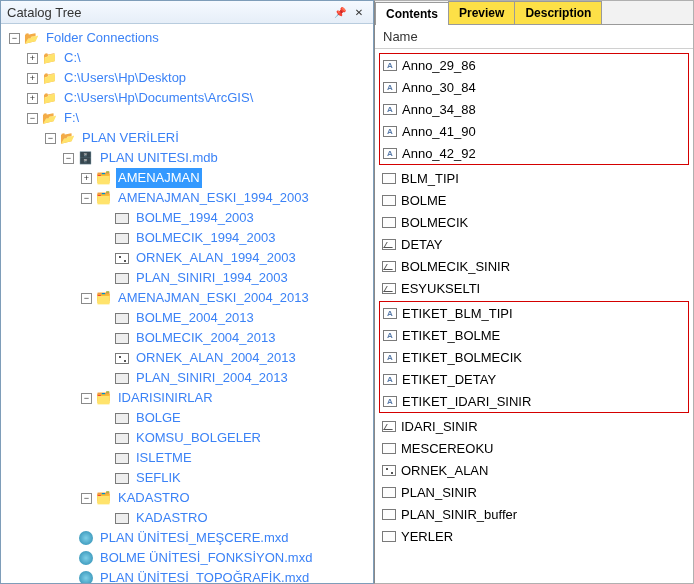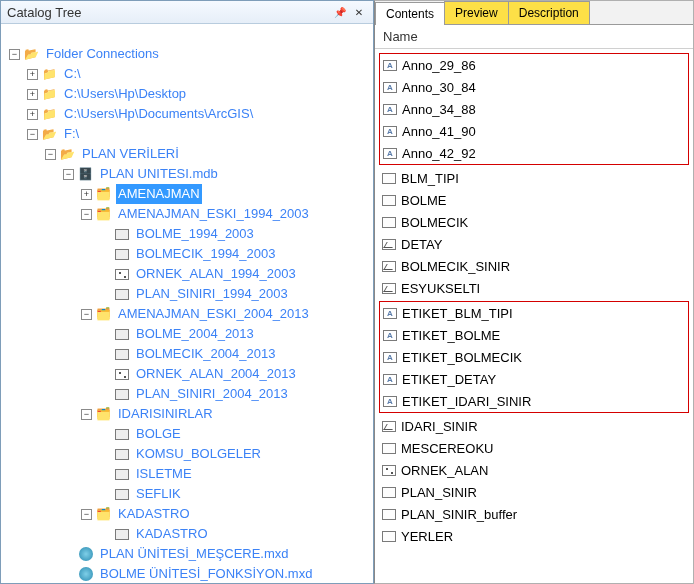--- a/index.html
+++ b/index.html
@@ -11,21 +11,20 @@
       height: 584px;
       display: flex;
       overflow: hidden;
     }
     .left-pane {
       width: 374px;
       border: 1px solid #7e9db9;
       background: #fff;
       display: flex;
       flex-direction: column;
-      gap: 16px;
     }
     .pane-title {
       background: linear-gradient(#f5f9ff, #e6eef8);
       border-bottom: 1px solid #b8ccde;
       padding: 3px 6px;
       font-size: 13px;
       color: #333;
       display: flex;
       align-items: center;
       justify-content: space-between;
@@ -88,20 +87,21 @@
       border: 1px solid #b0b0b0;
       border-left: 1px solid #888;
       display: flex;
       flex-direction: column;
     }
     .tabs {
       display: flex;
       border-bottom: 1px solid #9a9a9a;
       background: #f2f2f2;
       height: 24px;
+      font-weight: bold;
     }
     .tab {
       padding: 4px 10px;
       font-size: 12px;
       border: 1px solid #9a9a9a;
       border-bottom: none;
       background: #fde047;
       margin-right: -1px;
       cursor: pointer;
     }

